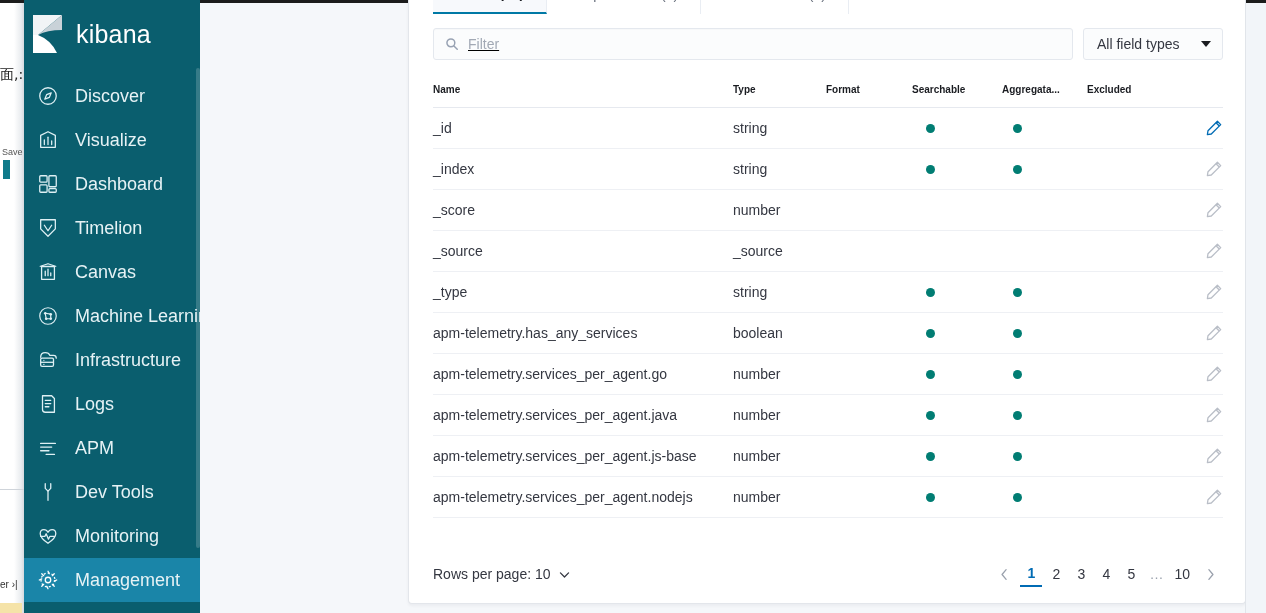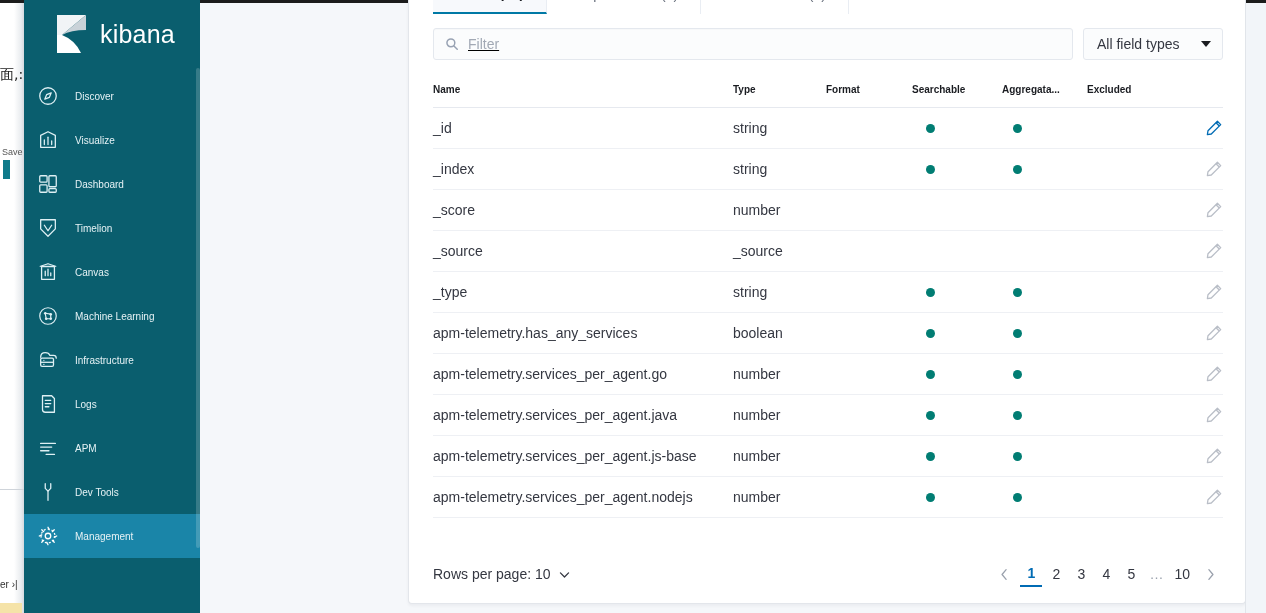--- a/index.html
+++ b/index.html
@@ -83,42 +83,42 @@
   }
   .sidebar-scroll-track {
     position: absolute; right: 0px; top: 68px;
     width: 4px; height: 480px;
     background: rgba(255,255,255,0.18);
     border-radius: 2px;
   }
   .brand {
     display: flex; align-items: center;
     height: 68px;
-    padding-left: 31px;
+    padding-left: 7px;
     gap: 11px;
   }
   .brand-mark {
     width: 34px; height: 40px;
     position: relative;
     flex: none;
   }
   .brand-text {
     color: #ffffff;
     font-size: 25px;
     letter-spacing: 0.2px;
     font-weight: 400;
   }
   .nav { padding-top: 6px; }
   .nav-item {
     display: flex; align-items: center;
     height: 44px;
     padding-left: 12px;
     gap: 15px;
     color: #e6f2f5;
-    font-size: 10px;
+    font-size: 18px;
     cursor: pointer;
   }
   .nav-item.selected { background: #1a85a8; }
   .nav-icon {
     width: 24px; height: 24px;
     flex: none;
     display: flex; align-items: center; justify-content: center;
   }
   .nav-icon svg { display: block; }
   .nav-label { white-space: nowrap; }
@@ -454,20 +454,29 @@
       <div class="nav-item">
         <span class="nav-icon">
           <svg viewBox="0 0 24 24" width="22" height="22" fill="none" stroke="#dff0f4" stroke-width="1.4">
             <path d="M9 3 V8 L12 11 L15 8 V3" stroke-linecap="round" stroke-linejoin="round"></path>
             <path d="M12 11 V21" stroke-linecap="round"></path>
           </svg>
         </span>
         <span class="nav-label">Dev Tools</span>
       </div>
 
+      <div class="nav-item">
+        <span class="nav-icon">
+          <svg viewBox="0 0 24 24" width="22" height="22" fill="none" stroke="#dff0f4" stroke-width="1.4">
+            <path d="M20.5 9.5 Q20.5 5 16.5 5 Q13.5 5 12 8 Q10.5 5 7.5 5 Q3.5 5 3.5 9.5 Q3.5 14 12 20 Q20.5 14 20.5 9.5 Z" stroke-linejoin="round"></path>
+            <path d="M4 12.5 H8.5 L10 9.5 L12.5 15.5 L14 12.5 H19" stroke-linecap="round" stroke-linejoin="round"></path>
+          </svg>
+        </span>
+        <span class="nav-label">Monitoring</span>
+      </div>
 
       <div class="nav-item selected">
         <span class="nav-icon">
           <svg viewBox="0 0 24 24" width="22" height="22" fill="none" stroke="#ffffff" stroke-width="1.4">
             <circle cx="12" cy="12" r="3"></circle>
             <path d="M12 2.5 L13.3 5.2 M12 21.5 L10.7 18.8 M2.5 12 L5.2 10.7 M21.5 12 L18.8 13.3 M5.2 5.2 L7.3 7.3 M18.8 18.8 L16.7 16.7 M18.8 5.2 L16.7 7.3 M5.2 18.8 L7.3 16.7" stroke-linecap="round"></path>
             <circle cx="12" cy="12" r="7.6" stroke-dasharray="2.2 2.2"></circle>
           </svg>
         </span>
         <span class="nav-label">Management</span>

